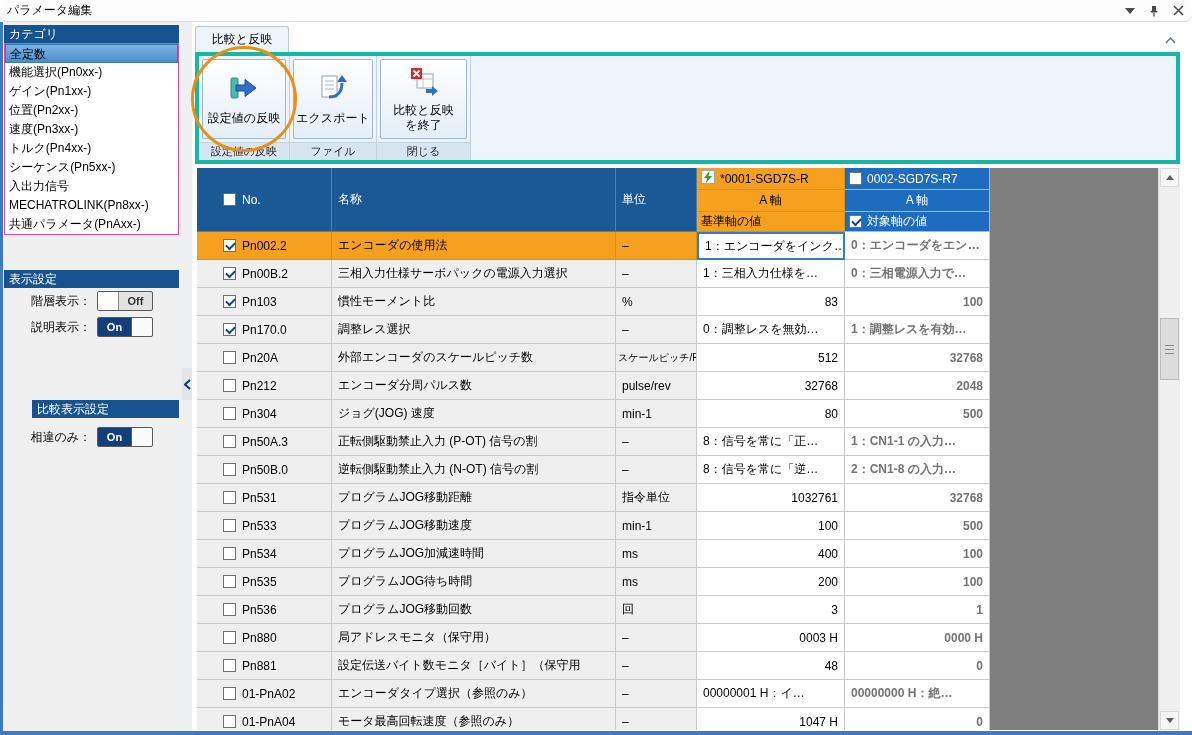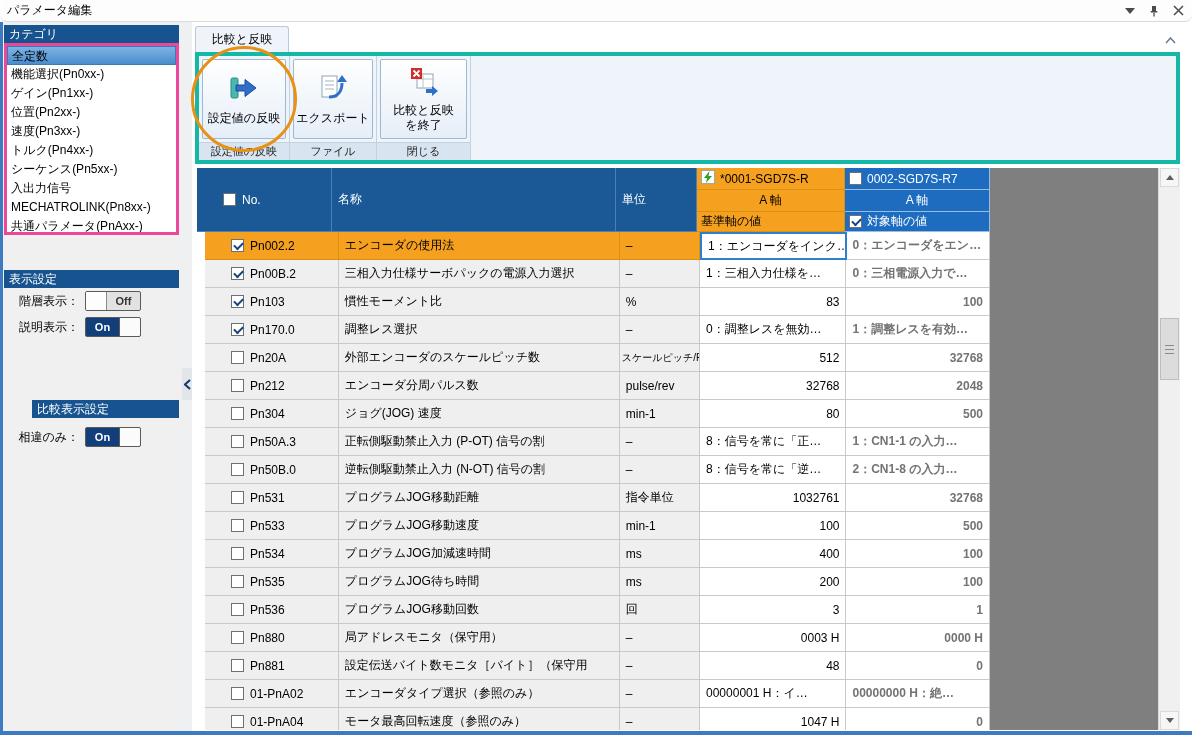--- a/index.html
+++ b/index.html
@@ -16,27 +16,27 @@
   
   .left-strip{position:absolute;left:0;top:22px;width:3px;bottom:0;background:#3c7ac2;}
   .bottom-strip{position:absolute;left:0;right:0;bottom:0;height:4px;background:#3c7ac2;}
 
   
   .sidebar{position:absolute;left:3px;top:22px;width:179px;bottom:4px;background:#f0f0f0;}
   .side-header{position:absolute;left:1px;right:3px;height:18px;background:#17538f;color:#fff;
     font-size:12px;line-height:18px;padding:0 5px;box-sizing:border-box;}
   #catHeader{top:3px;}
   .cat-list{position:absolute;left:1px;right:3px;top:21px;height:192px;background:#fff;
-    border:3px solid #ec4899;box-sizing:border-box;overflow:hidden;}
+    border:1px solid #ec4899;box-sizing:border-box;overflow:hidden;}
   .cat-item{height:19px;line-height:19px;padding:0 4px;white-space:nowrap;overflow:hidden;cursor:pointer;}
   .cat-item.selected{background:linear-gradient(#7db3e3,#4a8dce);border:1px solid #3c7ab5;
     box-sizing:border-box;}
   #dispHeader{top:248px;}
   #compHeader{top:378px;margin-left:28px;}
-  .toggle-rows{position:absolute;left:6px;right:3px;}
+  .toggle-rows{position:absolute;left:18px;right:3px;}
   #displayToggles{top:266px;}
   #compareToggles{top:402px;}
   .toggle-row{height:26px;display:flex;align-items:center;}
   .toggle-label{width:70px;text-align:right;margin-right:6px;}
   .toggle{width:56px;height:20px;border:1px solid #5a5a5a;border-radius:2px;display:flex;
     overflow:hidden;box-sizing:border-box;cursor:pointer;}
   .toggle .t-text{flex:1;text-align:center;font-size:11px;line-height:18px;font-weight:bold;}
   .toggle.on{background:#123f79;}
   .toggle.on .t-text{color:#fff;}
   .toggle.on .t-knob{width:20px;background:#fbfbfb;border-left:1px solid #5a5a5a;}
@@ -93,21 +93,21 @@
   .th-axis.tgt{width:145px;}
   .axis-sub{box-sizing:border-box;display:flex;align-items:center;gap:5px;overflow:hidden;
     white-space:nowrap;padding:0 4px;border-bottom:1px solid rgba(255,255,255,.55);
     border-right:1px solid rgba(255,255,255,.55);}
   .axis-title{height:22px;}
   .axis-name{height:22px;justify-content:center;}
   .axis-val{height:20px;}
   .ref .axis-sub{background:#f5a01e;color:#000;border-bottom-color:#d9920f;border-right-color:#d9920f;}
   .tgt .axis-sub{background:#1e6cc0;color:#fff;}
 
-  .tbody{flex:1;overflow:hidden;margin-left:8px;}
+  .tbody{flex:1;overflow:hidden;}
   .row{display:flex;height:28px;box-sizing:border-box;}
   .cell{box-sizing:border-box;border-right:1px solid #c9c9c9;border-bottom:1px solid #c9c9c9;
     display:flex;align-items:center;padding:0 6px;overflow:hidden;white-space:nowrap;}
   .c-no{width:135px;background:#efefef;gap:6px;padding-left:26px;}
   .c-name{width:284px;background:#efefef;}
   .c-unit{width:81px;background:#efefef;}
   .c-unit.small{font-size:10px;padding:0 2px;}
   .c-ref{width:148px;background:#fff;}
   .c-tgt{width:145px;background:#fff;color:#737373;font-weight:bold;}
   .num{justify-content:flex-end;}

